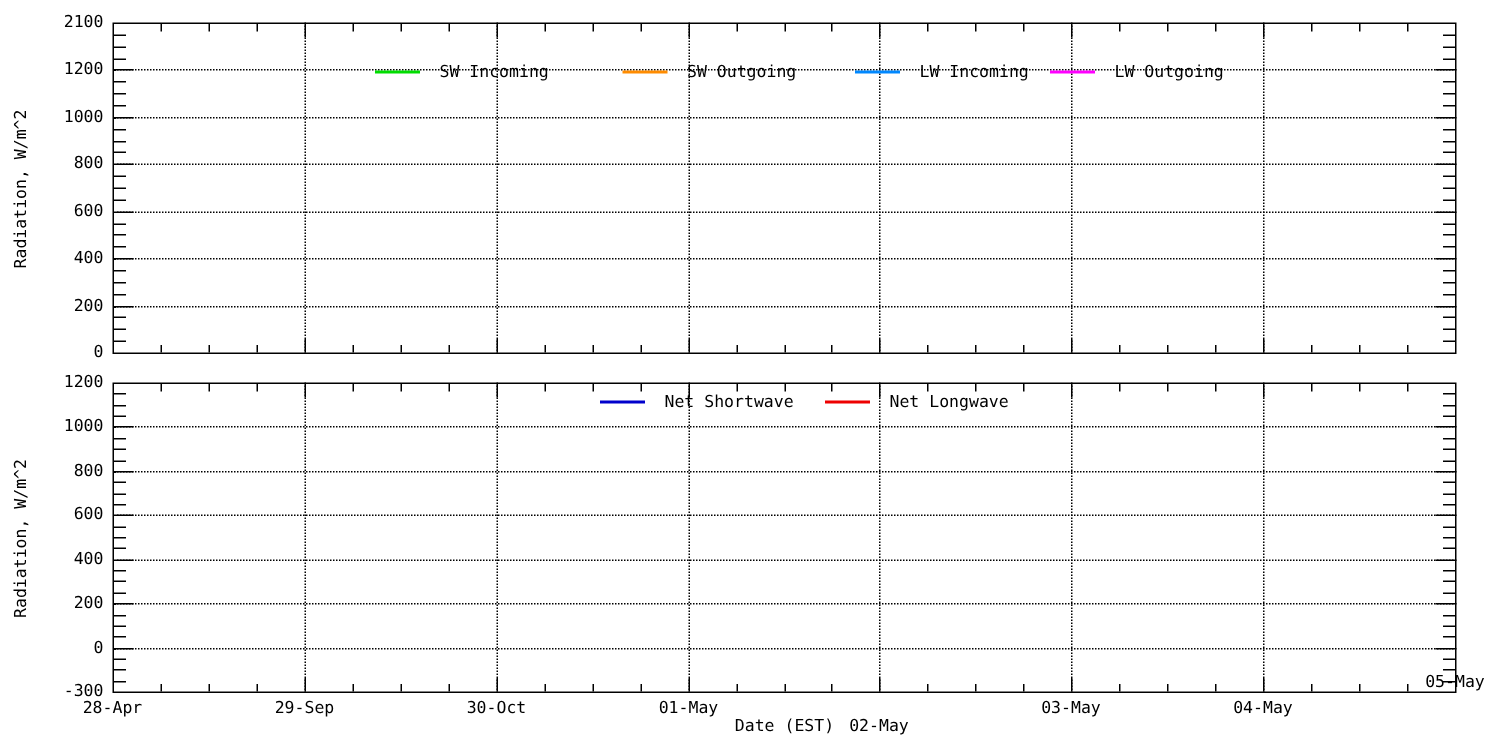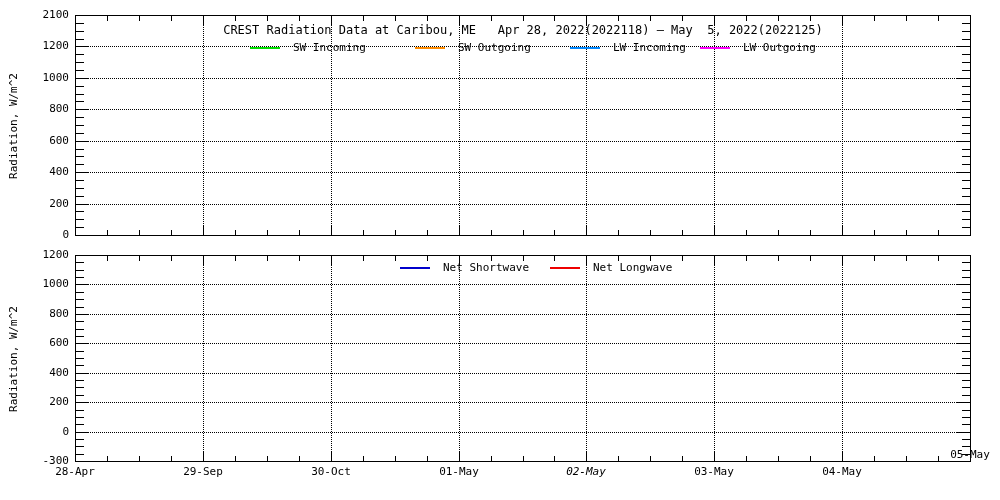--- a/index.html
+++ b/index.html
@@ -17,21 +17,20 @@
   .xlab{position:absolute;left:75px;width:896px;top:477px;text-align:center;font-size:11px}
   .ylab-box{position:absolute;left:4px;width:18px;display:flex;align-items:center;justify-content:center}
   .ylab-box.p0{top:15px;height:221px}
   .ylab-box.p1{top:255px;height:207px}
   .ylab{writing-mode:vertical-rl;transform:rotate(180deg);font-size:11px;white-space:nowrap}
 </style>
 </head>
 <body>
 
 <div class="canvas">
-  <div class="title">CREST Radiation Data at Caribou, ME   Apr 28, 2022(2022118) – May  5, 2022(2022125)</div>
 
   <div class="ylab-box p0">
     <span class="ylab">Radiation, W/m^2</span>
   </div>
   <div class="ylab-box p1">
     <span class="ylab">Radiation, W/m^2</span>
   </div>
 
   <div id="chart">
       <div class="panel-border" style="left: 75px; top: 15px; width: 896px; height: 221px;"></div>
@@ -249,21 +248,21 @@
       <div class="tick" style="left: 331px; top: 452px; width: 1px; height: 9px;"></div>
       <div class="tick" style="left: 331px; top: 256px; width: 1px; height: 9px;"></div>
       <div class="xtick-label" style="left: 301px; width: 60px; top: 466px;">30-Oct</div>
       <div class="vgrid" style="left: 459px; top: 255px; height: 207px;"></div>
       <div class="tick" style="left: 459px; top: 452px; width: 1px; height: 9px;"></div>
       <div class="tick" style="left: 459px; top: 256px; width: 1px; height: 9px;"></div>
       <div class="xtick-label" style="left: 429px; width: 60px; top: 466px;">01-May</div>
       <div class="vgrid" style="left: 586px; top: 255px; height: 207px;"></div>
       <div class="tick" style="left: 586px; top: 452px; width: 1px; height: 9px;"></div>
       <div class="tick" style="left: 586px; top: 256px; width: 1px; height: 9px;"></div>
-      <div class="xtick-label" style="left: 556px; width: 60px; top: 466px; font-style: italic;">02-May</div>
+      <div class="xtick-label" style="left: 556px; width: 60px; top: 478px;">02-May</div>
       <div class="vgrid" style="left: 714px; top: 255px; height: 207px;"></div>
       <div class="tick" style="left: 714px; top: 452px; width: 1px; height: 9px;"></div>
       <div class="tick" style="left: 714px; top: 256px; width: 1px; height: 9px;"></div>
       <div class="xtick-label" style="left: 684px; width: 60px; top: 466px;">03-May</div>
       <div class="vgrid" style="left: 842px; top: 255px; height: 207px;"></div>
       <div class="tick" style="left: 842px; top: 452px; width: 1px; height: 9px;"></div>
       <div class="tick" style="left: 842px; top: 256px; width: 1px; height: 9px;"></div>
       <div class="xtick-label" style="left: 812px; width: 60px; top: 466px;">04-May</div>
       <div class="xtick-label" style="left: 940px; width: 60px; top: 449px;">05-May</div>
       <div class="tick" style="left: 107px; top: 456px; width: 1px; height: 5px;"></div>
@@ -307,13 +306,14 @@
       <div class="tick" style="left: 906px; top: 456px; width: 1px; height: 5px;"></div>
       <div class="tick" style="left: 906px; top: 256px; width: 1px; height: 5px;"></div>
       <div class="tick" style="left: 938px; top: 456px; width: 1px; height: 5px;"></div>
       <div class="tick" style="left: 938px; top: 256px; width: 1px; height: 5px;"></div>
       <div class="legend-line" style="left: 400px; top: 267px; width: 30px; background: rgb(0, 0, 204);"></div>
       <div class="legend-label" style="left: 443px; top: 261px;">Net Shortwave</div>
       <div class="legend-line" style="left: 550px; top: 267px; width: 30px; background: rgb(238, 0, 0);"></div>
       <div class="legend-label" style="left: 593px; top: 261px;">Net Longwave</div>
     </div>
 
+  <div class="xlab">Date (EST)</div>
 </div>
 
 </body></html>

